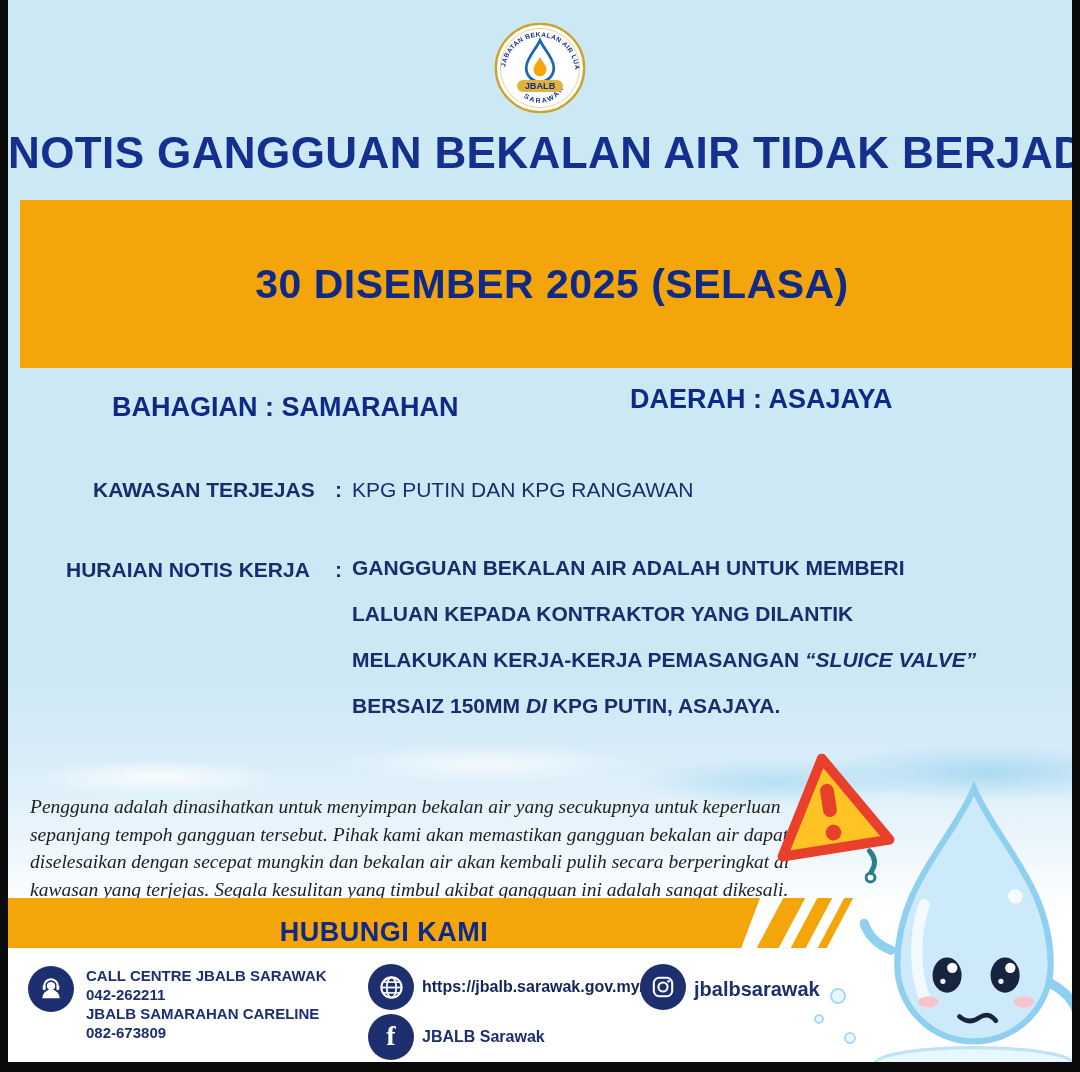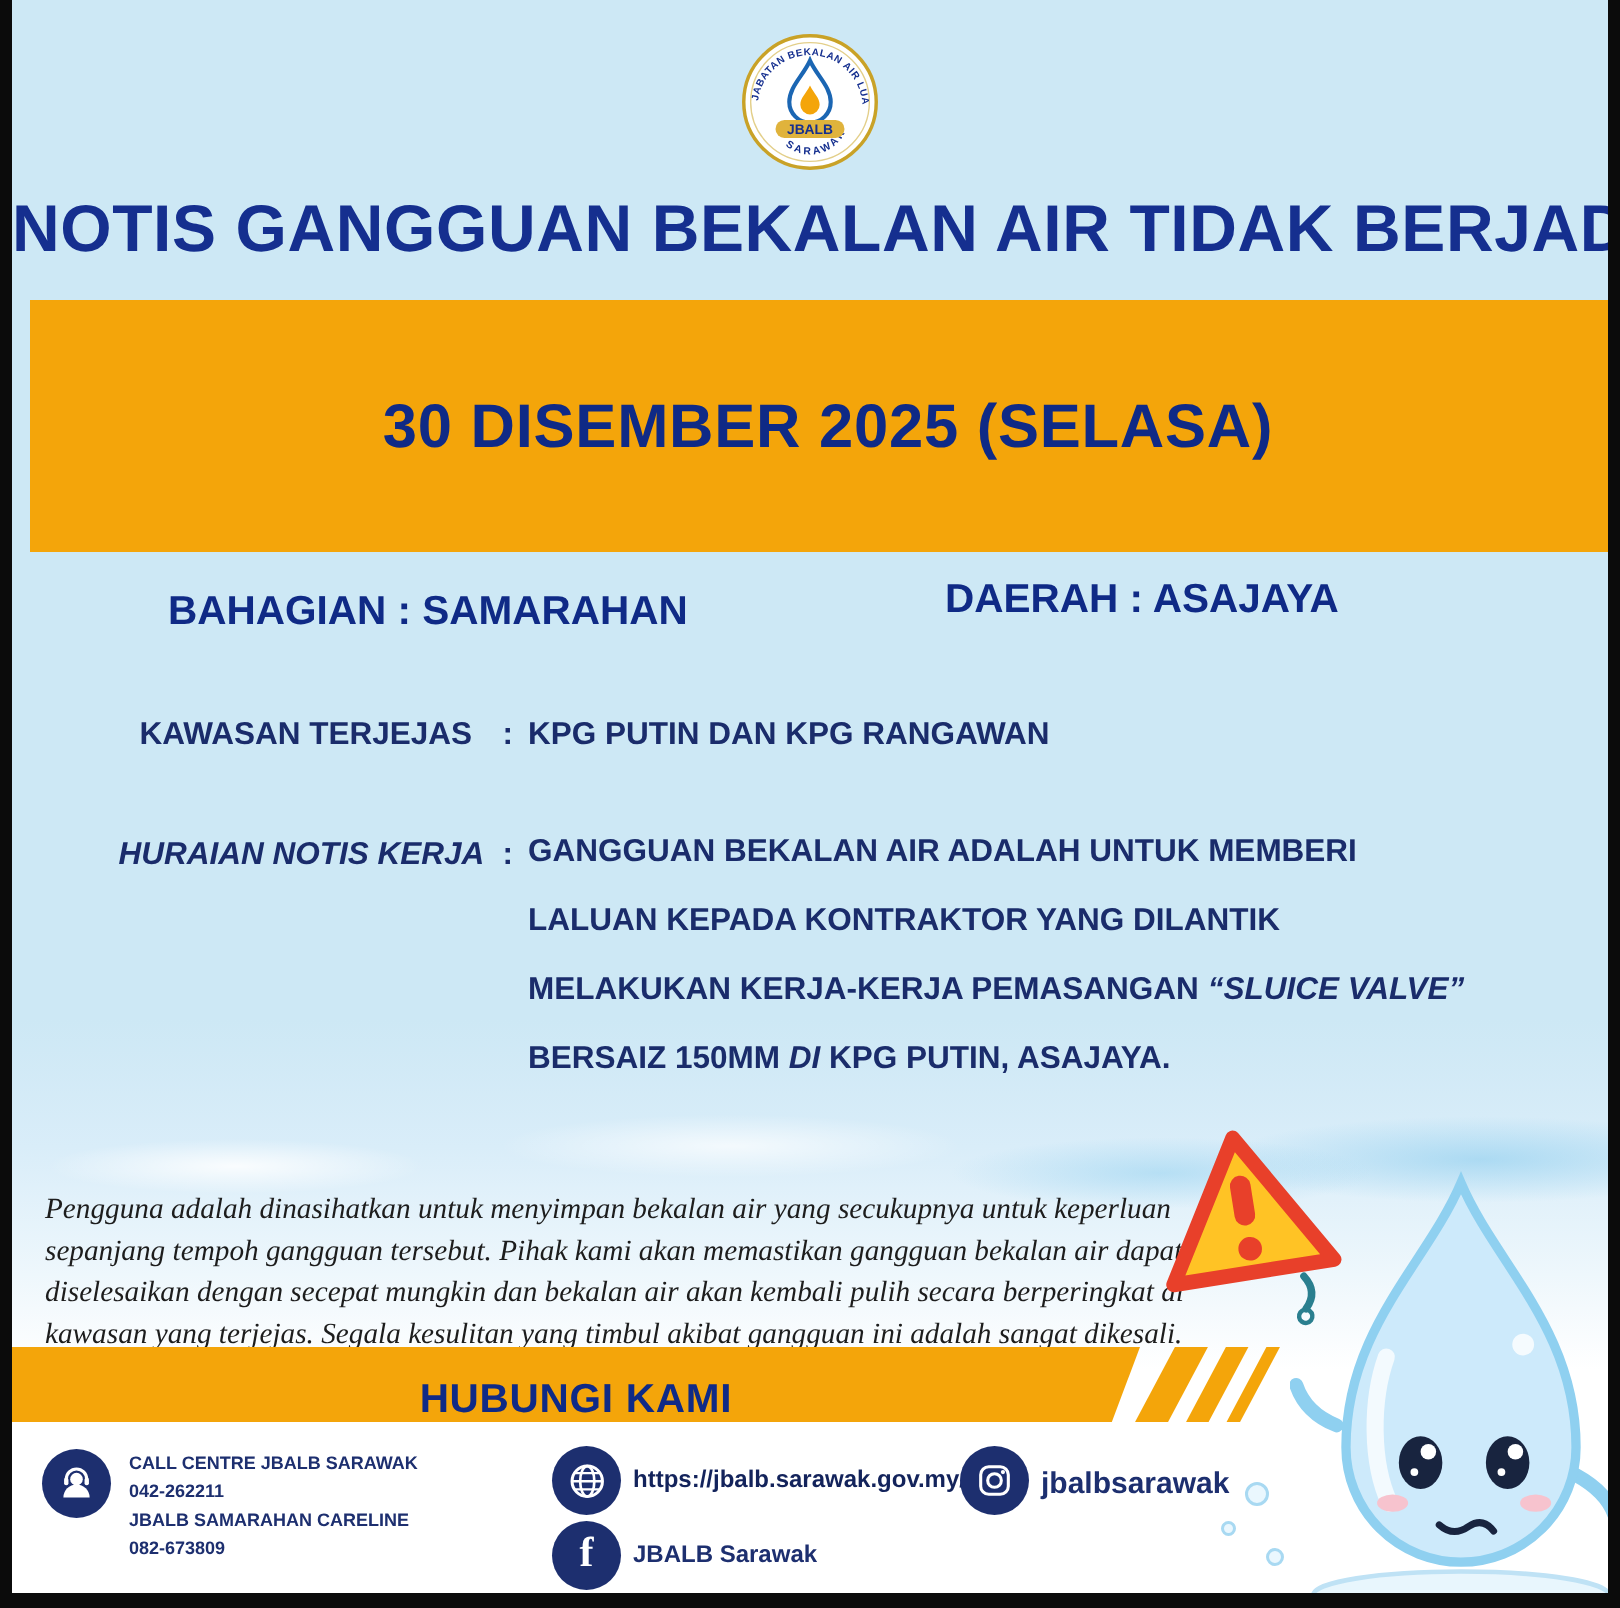--- a/index.html
+++ b/index.html
@@ -25,27 +25,27 @@
     display:flex; flex-direction:column; justify-content:center; align-items:center; gap:20px;margin-left:12px; }
   .date-band .line { color:#0f2a86; font-size:41px; font-weight:800; letter-spacing:0.5px; white-space:nowrap; }
 
   
   .bahagian { position:absolute; left:104px; top:392px; color:#0f2a86; font-size:27px; font-weight:800; white-space:nowrap; }
   .daerah   { position:absolute; left:622px; top:384px; color:#0f2a86; font-size:27px; font-weight:800; white-space:nowrap; }
 
   
   .f-label { position:absolute; color:#1a2c6b; font-size:21px; font-weight:800; white-space:nowrap; }
   .f-sep   { position:absolute; color:#1a2c6b; font-size:21px; font-weight:800; }
-  .f-value { position:absolute; color:#1a2c6b; font-size:21px; font-weight:700; white-space:nowrap; }
+  .f-value { position:absolute; color:#1a2c6b; font-size:21px; font-weight:400; white-space:nowrap; }
 
   .kawasan-label { left:55px; top:478px;margin-left:30px; }
   .kawasan-sep   { left:327px; top:478px; }
   .kawasan-value { left:344px; top:478px; }
 
-  .huraian-label { left:71px; top:558px;font-style:italic; }
+  .huraian-label { left:58px; top:558px; }
   .huraian-sep   { left:327px; top:558px; }
   .huraian-value { position:absolute; left:344px; top:545px; }
   .huraian-line  { color:#1a2c6b; font-size:21px; font-weight:800; line-height:46px; white-space:nowrap; }
   .huraian-line .it { font-style:italic; }
 
   
   .splash-band { position:absolute; left:0; top:728px; width:1064px; height:90px; pointer-events:none;
     background:
       radial-gradient(ellipse 180px 26px at 14% 55%, rgba(255,255,255,0.85), rgba(255,255,255,0) 70%),
       radial-gradient(ellipse 220px 30px at 45% 40%, rgba(255,255,255,0.7), rgba(255,255,255,0) 70%),
@@ -71,21 +71,21 @@
   .stripe.s1 { width:22px; } .stripe.s2 { width:15px; } .stripe.s3 { width:9px; }
 
   
   .icon-circle { position:absolute; width:46px; height:46px; border-radius:50%; background:#1d2f6f;
     display:flex; align-items:center; justify-content:center; }
   .ic-call { left:20px; top:966px; }
   .ic-web  { left:360px; top:964px; }
   .ic-ig   { left:632px; top:964px; }
   .ic-fb   { left:360px; top:1014px; }
 
-  .call-text { position:absolute; left:78px; top:966px; color:#1d2f6f; font-size:12px; font-weight:800; line-height:19px; white-space:nowrap; }
+  .call-text { position:absolute; left:78px; top:966px; color:#1d2f6f; font-size:15px; font-weight:800; line-height:19px; white-space:nowrap; }
   .web-text  { position:absolute; left:414px; top:978px; color:#13235b; font-size:16px; font-weight:800; white-space:nowrap; }
   .ig-text   { position:absolute; left:686px; top:978px; color:#1d2f6f; font-size:20px; font-weight:800; white-space:nowrap; }
   .fb-text   { position:absolute; left:414px; top:1028px; color:#1d2f6f; font-size:16px; font-weight:800; white-space:nowrap; }
   .fb-glyph  { color:#ffffff; font-size:28px; font-weight:800; font-family:"Liberation Serif", serif; margin-top:-2px; }
 
   
   .warning-triangle { position:absolute; left:760px; top:746px; width:128px; transform:rotate(-9deg); }
   .mascot { position:absolute; left:852px; top:772px; width:228px; }
 </style>
 </head>

